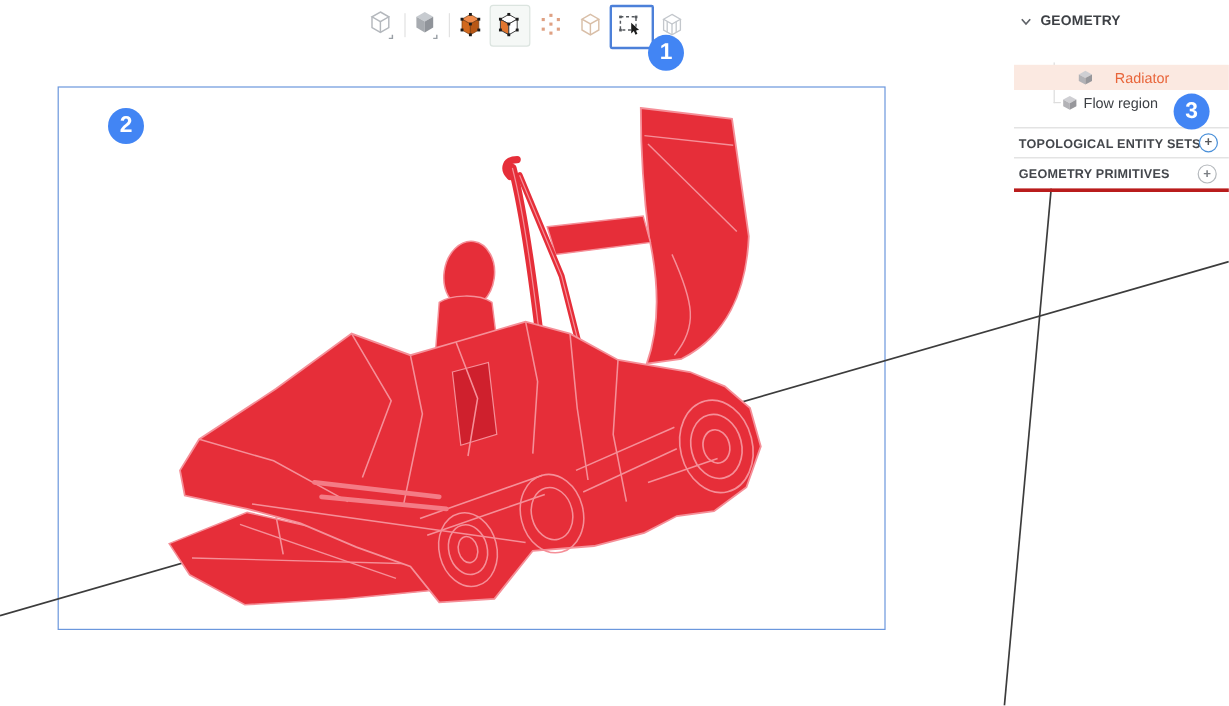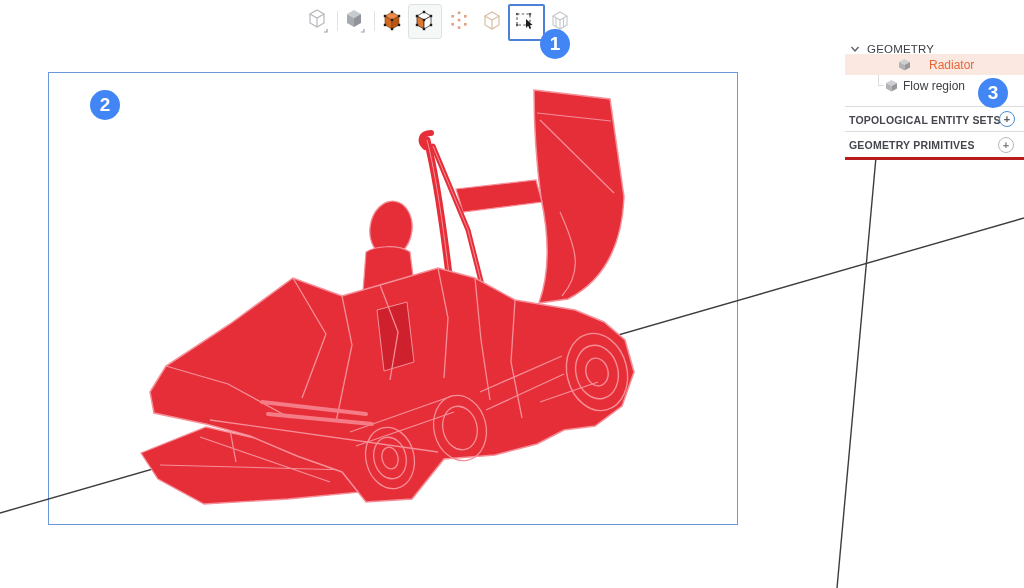--- a/index.html
+++ b/index.html
@@ -24,21 +24,21 @@
     display:flex;align-items:center;justify-content:center;z-index:30;
   }
   
   .selrect{position:absolute;left:48px;top:72px;width:688px;height:451px;border:1.5px solid #6b97dd;z-index:4;}
   
   .scene{position:absolute;left:0;top:0;z-index:5;}
   
   .panel{position:absolute;left:845px;top:0;width:179px;height:157px;background:#ffffff;z-index:10;font-size:12px;color:#3d4045;}
   .prow{position:absolute;left:0;width:179px;display:flex;align-items:center;cursor:pointer;}
   .prow .lbl{white-space:nowrap;}
-  .row-geometry{top:8px;height:20px;font-weight:normal;font-size:11.5px;letter-spacing:.2px;margin-top:31px;}
+  .row-geometry{top:8px;height:20px;font-weight:bold;font-size:11.5px;letter-spacing:.2px;}
   .row-copy{top:32px;height:20px;font-weight:bold;font-size:12px;}
   .row-radiator{top:54px;height:21px;background:#fbe9e1;color:#e8653a;gap:13px;}
   .row-flow{top:75px;height:21px;}
   .hdr{position:absolute;left:0;width:179px;height:25px;display:flex;align-items:center;font-size:10.5px;font-weight:bold;letter-spacing:.2px;color:#44474c;border-top:1px solid #dcdcdc;cursor:pointer;}
   .hdr-topo{top:106px;}
   .hdr-prim{top:131px;border-bottom:3px solid #b91c1c;}
   .hdr .lbl{margin-left:4px;}
   .pluscircle{
     position:absolute;width:14px;height:14px;border-radius:50%;
     display:flex;align-items:center;justify-content:center;

